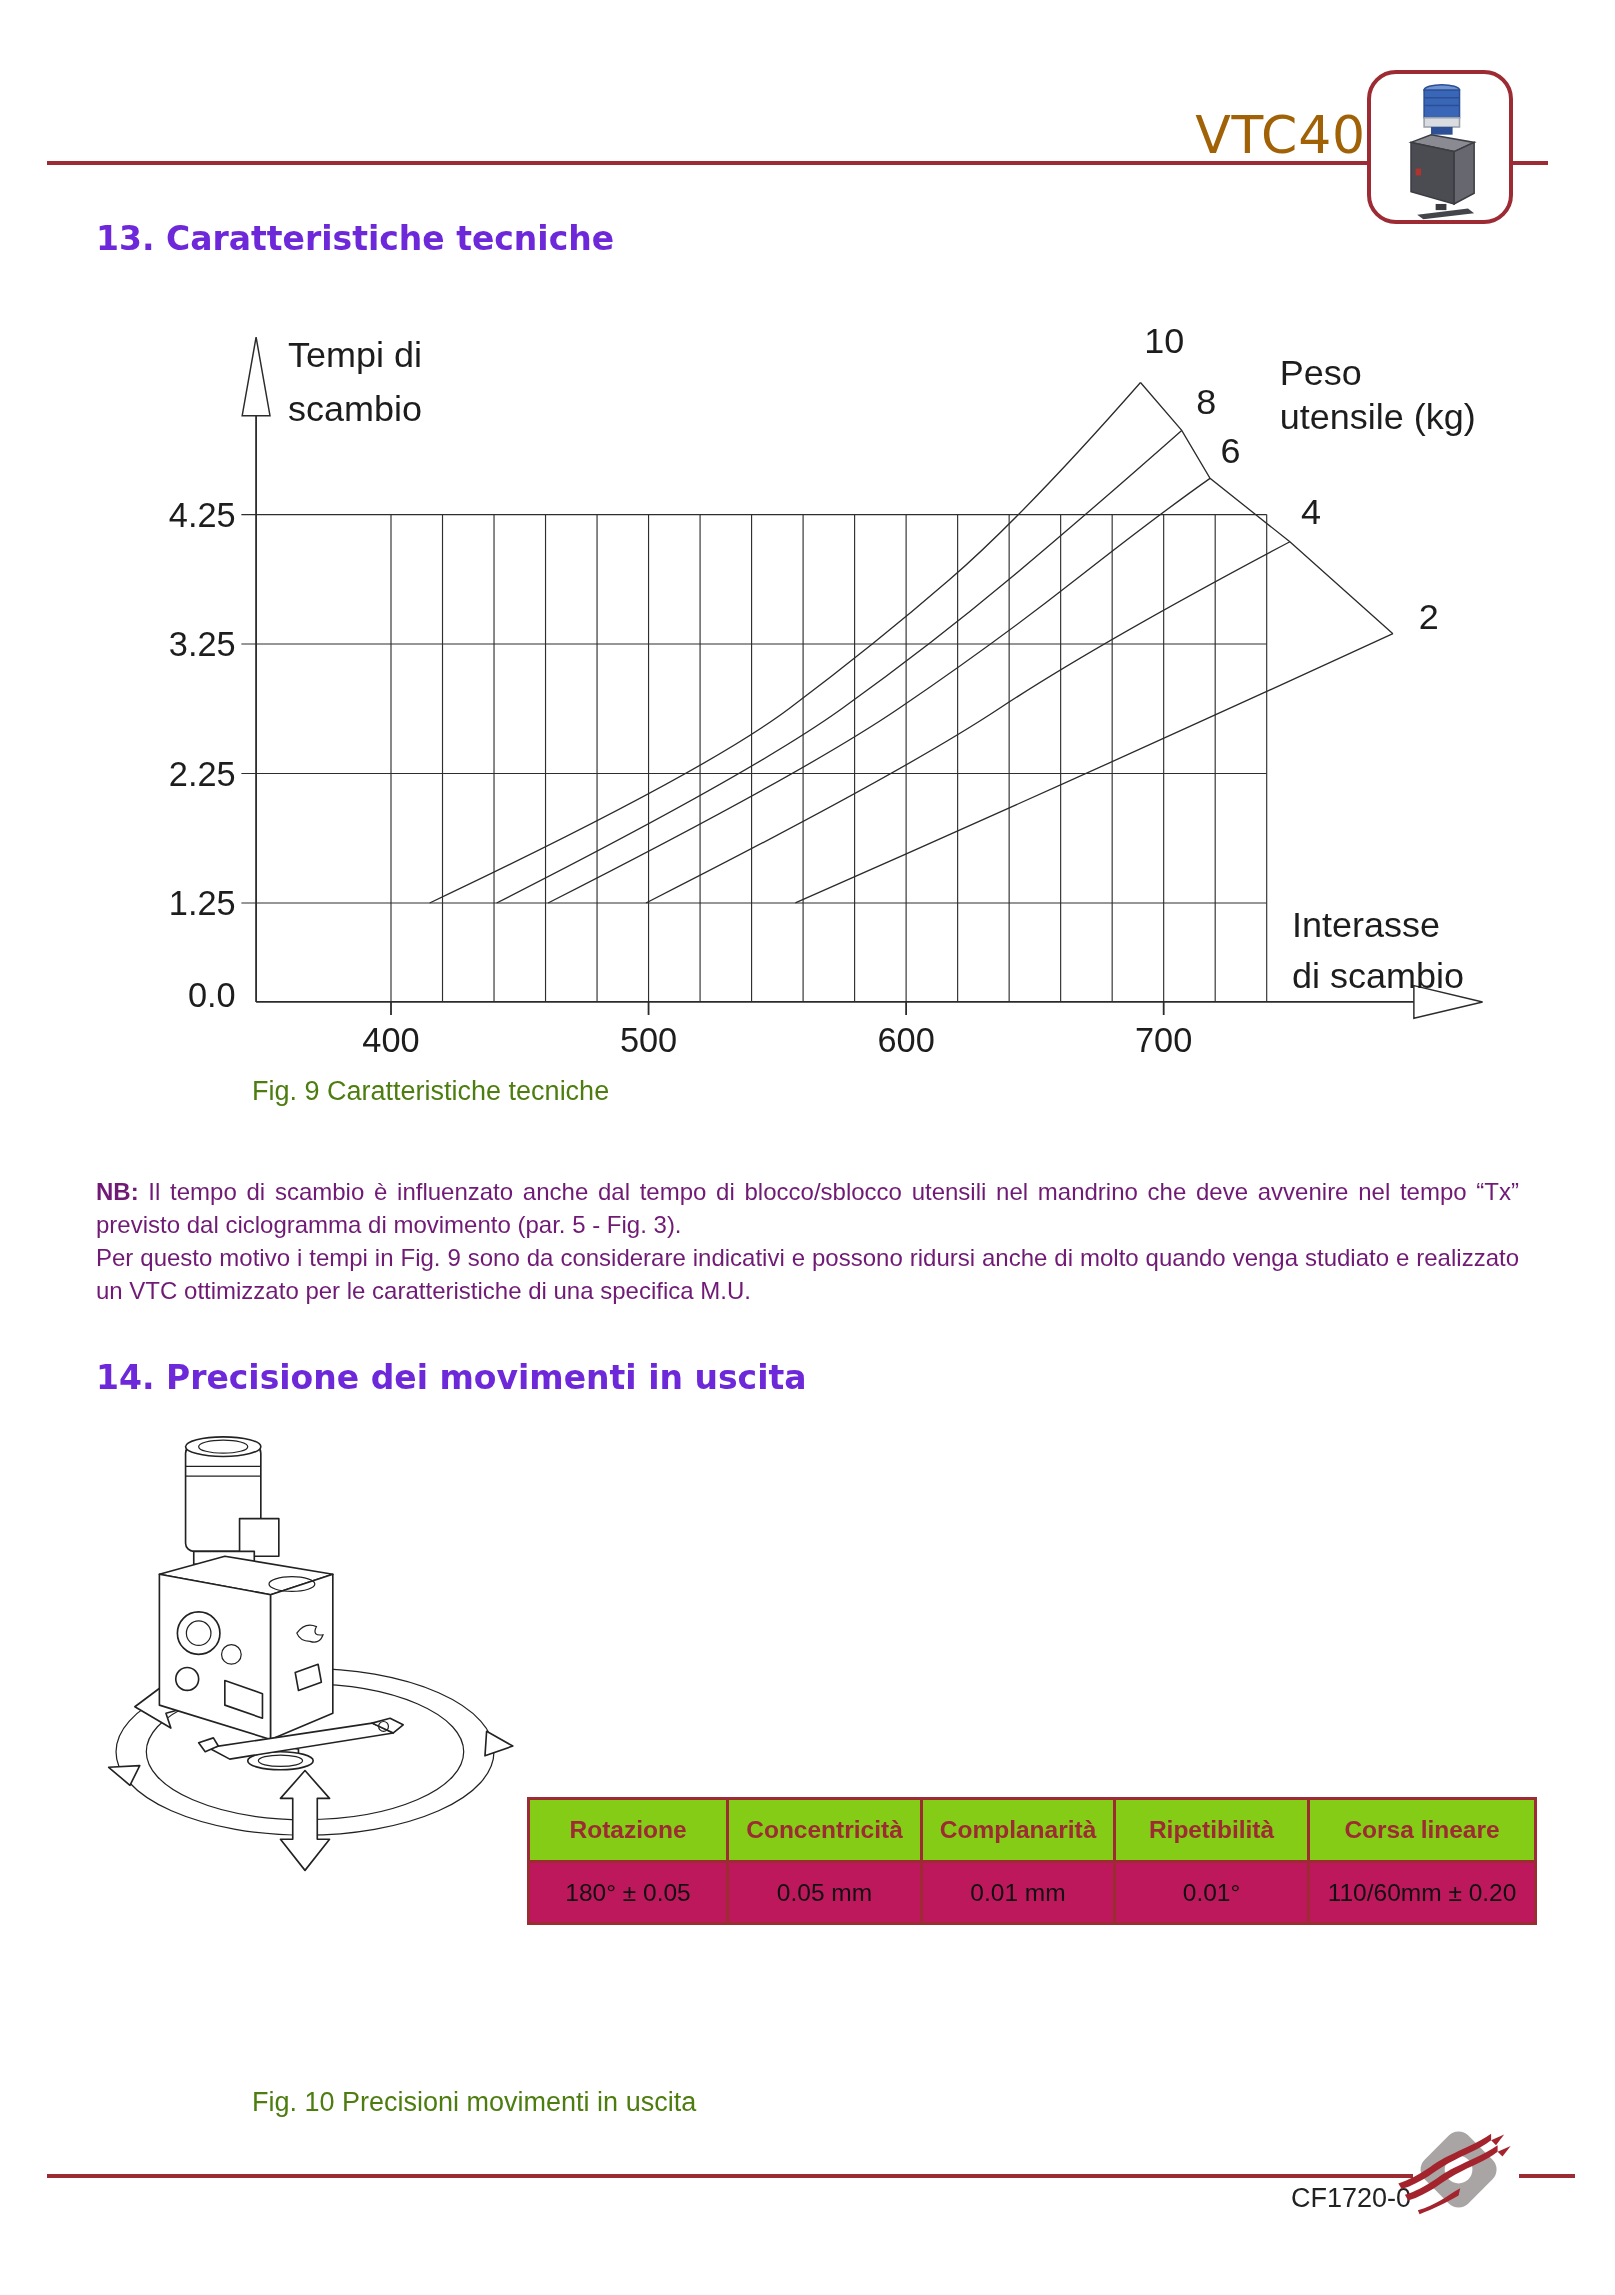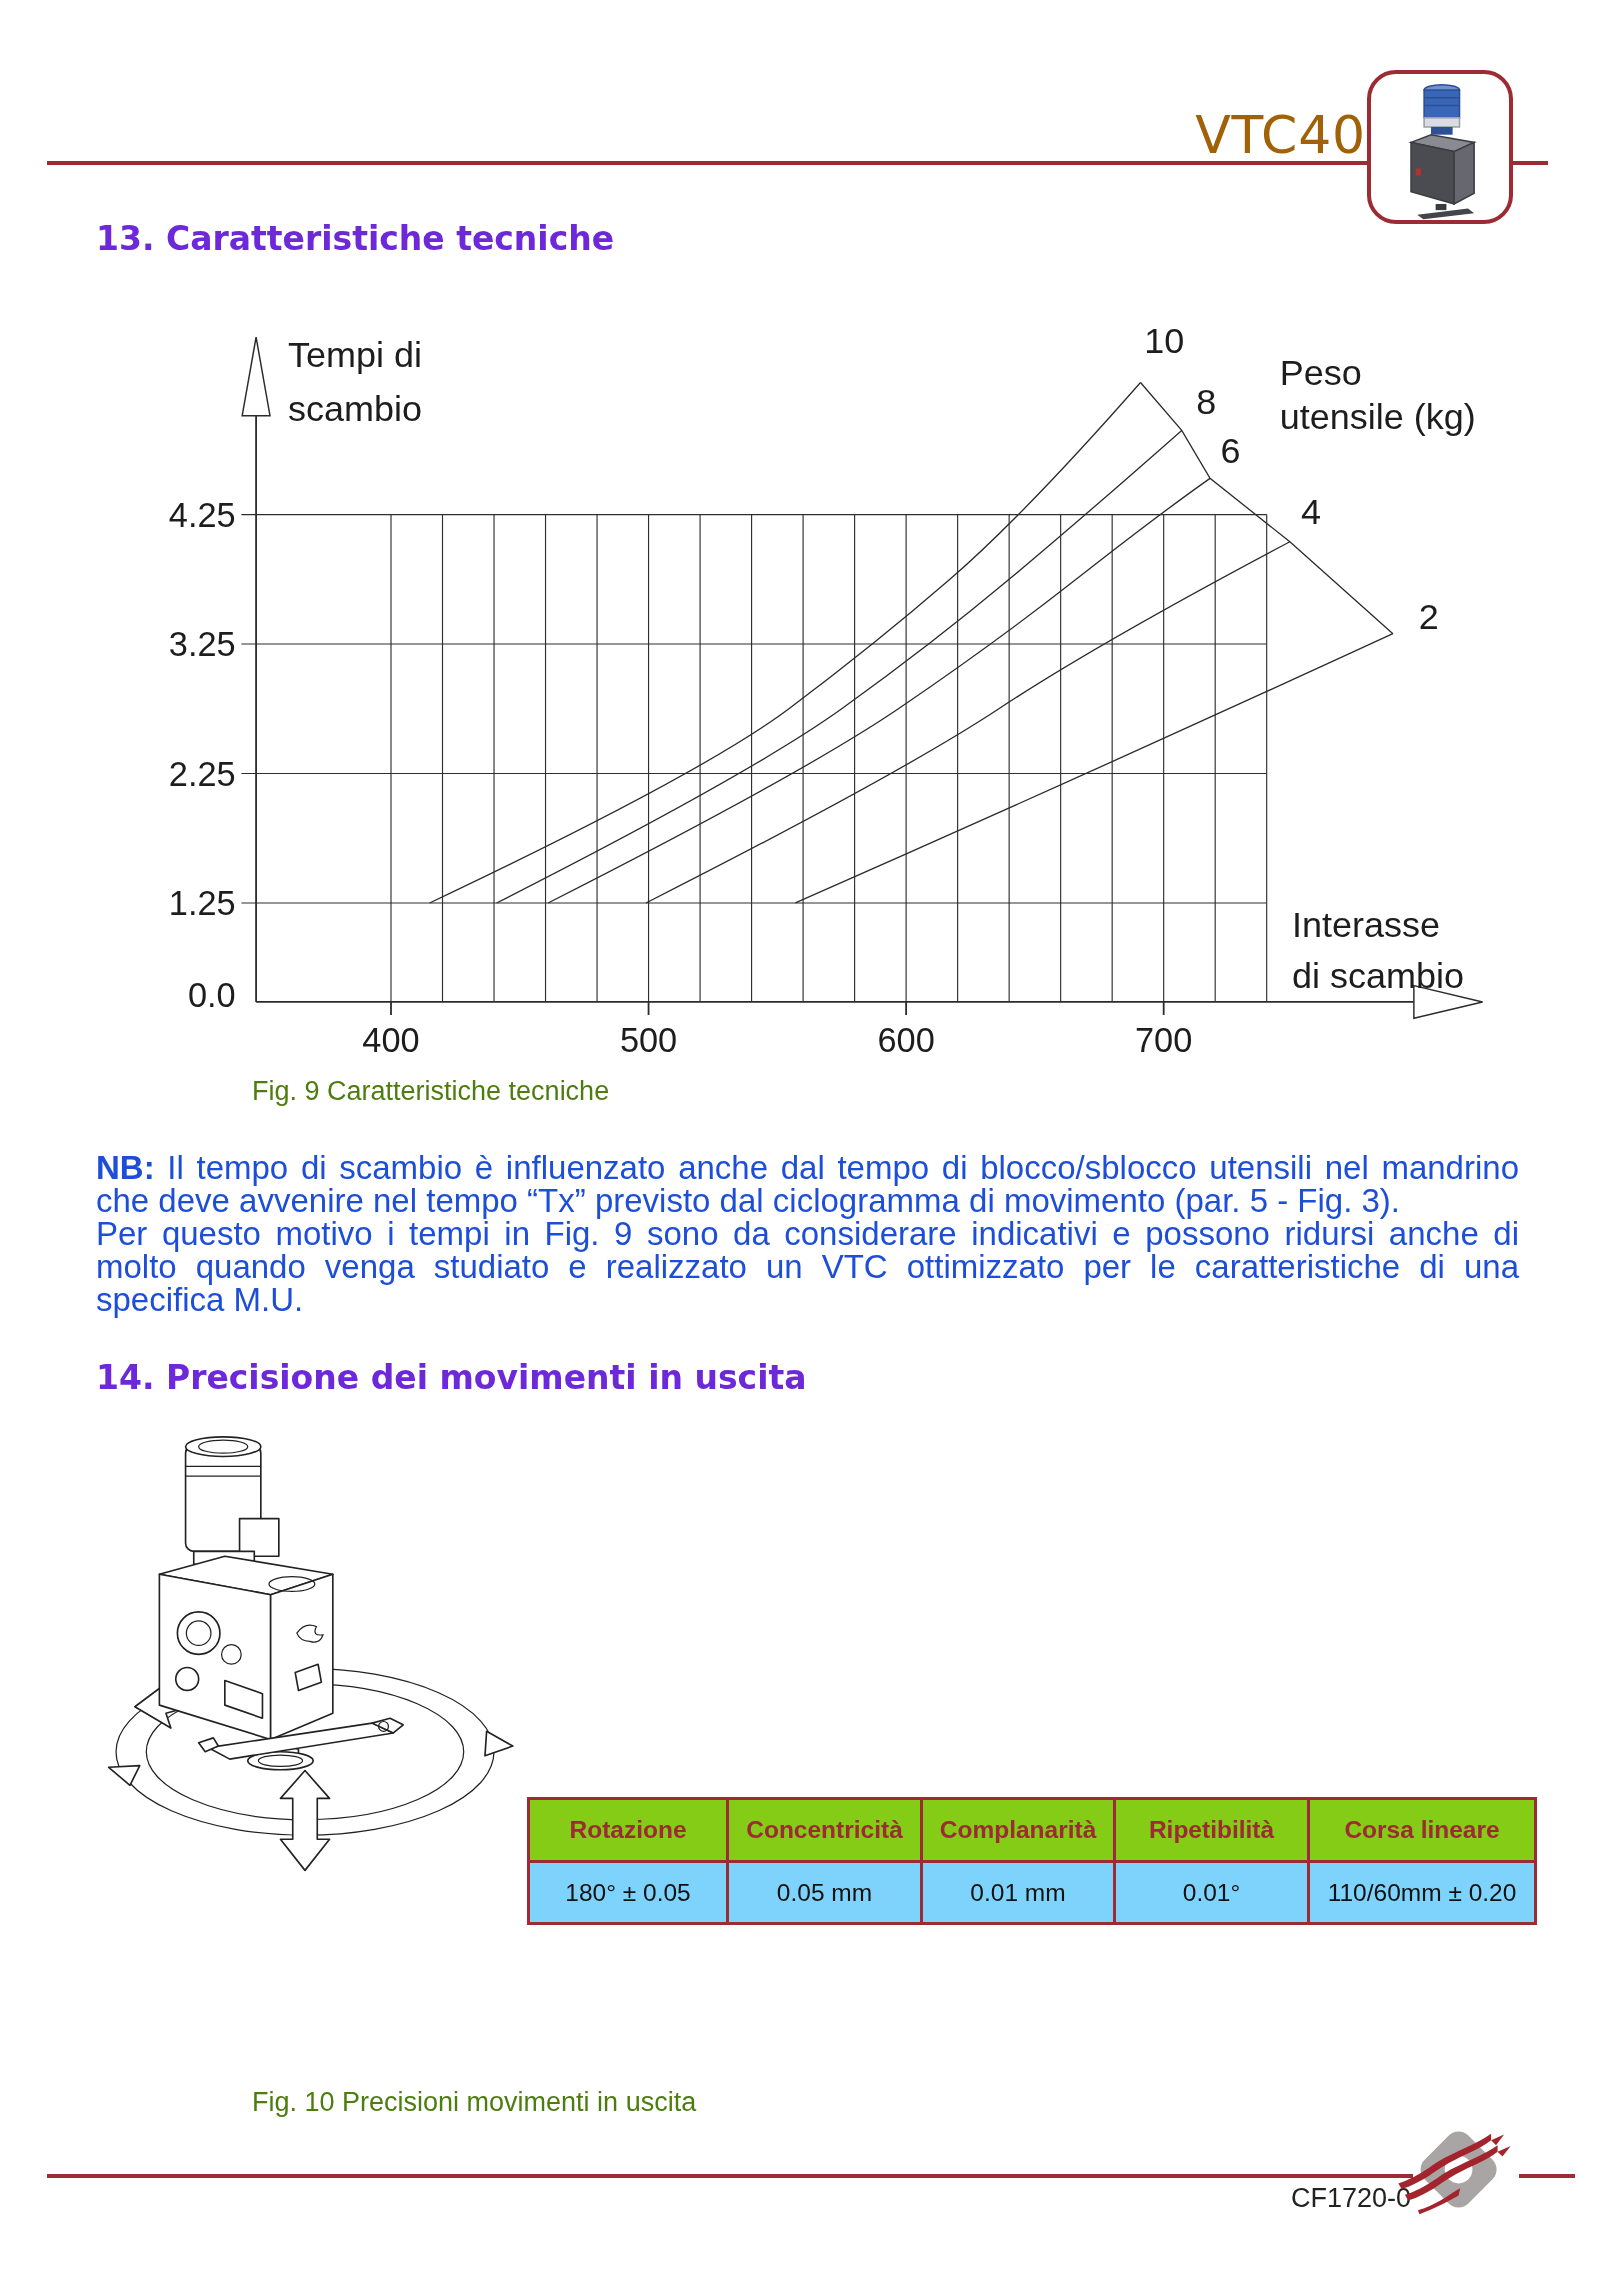--- a/index.html
+++ b/index.html
@@ -7,34 +7,34 @@
         font-family:"Liberation Sans",sans-serif;color:#1a1a1a;overflow:hidden;}
   .abs{position:absolute;}
   .hrule{position:absolute;height:4.1px;background:#9c2b33;}
   .doc-title{position:absolute;left:1096px;top:105px;width:270px;text-align:right;
              font-family:"DejaVu Sans",sans-serif;font-size:52px;color:#a16207;letter-spacing:0.8px;}
   .logo-box{position:absolute;left:1367px;top:70px;width:146px;height:154px;background:#fff;
             border:4.1px solid #9c2b33;border-radius:29px;box-sizing:border-box;}
   .sec-heading{position:absolute;left:96px;font-family:"DejaVu Sans",sans-serif;
                font-weight:bold;font-size:33px;color:#6d28d9;}
   .caption{position:absolute;font-size:27px;color:#4d7c0f;}
-  .bodytext{position:absolute;left:96px;width:1423px;font-size:33px;line-height:33px;
-            text-align:justify;color:#1d4ed8;}
+  .bodytext{position:absolute;left:96px;width:1423px;font-size:24px;line-height:33px;
+            text-align:justify;color:#701a75;margin-top:24px;}
   .bodytext b{font-weight:bold;}
   svg text{font-family:"Liberation Sans",sans-serif;fill:#1d1d1d;}
   .axis{stroke:#2b2b2b;stroke-width:2.2;fill:none;}
   .gridline{stroke:#2e2e2e;stroke-width:1.4;fill:none;}
   .curve{stroke:#2b2b2b;stroke-width:1.6;fill:none;}
   .arrowhead{fill:#ffffff;stroke:#2b2b2b;stroke-width:1.8;}
   .ticklabel{font-size:42px;}
   .axtitle{font-size:44px;}
   .precision-table{position:absolute;left:527px;top:1797px;border-collapse:collapse;table-layout:fixed;}
   .precision-table th,.precision-table td{border:3.3px solid #9c2b33;text-align:center;padding:0 4.9px;}
   .precision-table th{background:#84cc16;color:#9c2b33;font-weight:bold;font-size:24.5px;height:60px;}
-  .precision-table td{background:#7dd3fc;color:#111;font-size:24.5px;height:59px;}
+  .precision-table td{background:#be185d;color:#111;font-size:24.5px;height:59px;}
   .footer-text{position:absolute;font-size:27px;color:#222;}
   .lineart{stroke:#222;stroke-width:2;fill:#fff;stroke-linejoin:round;}
   .lineart-thin{stroke:#222;stroke-width:1.5;fill:none;}
 </style>
 </head>
 <body>
 
 <div class="page">
 
   <div class="hrule" style="left:47px;top:161px;width:1501px;"></div>

